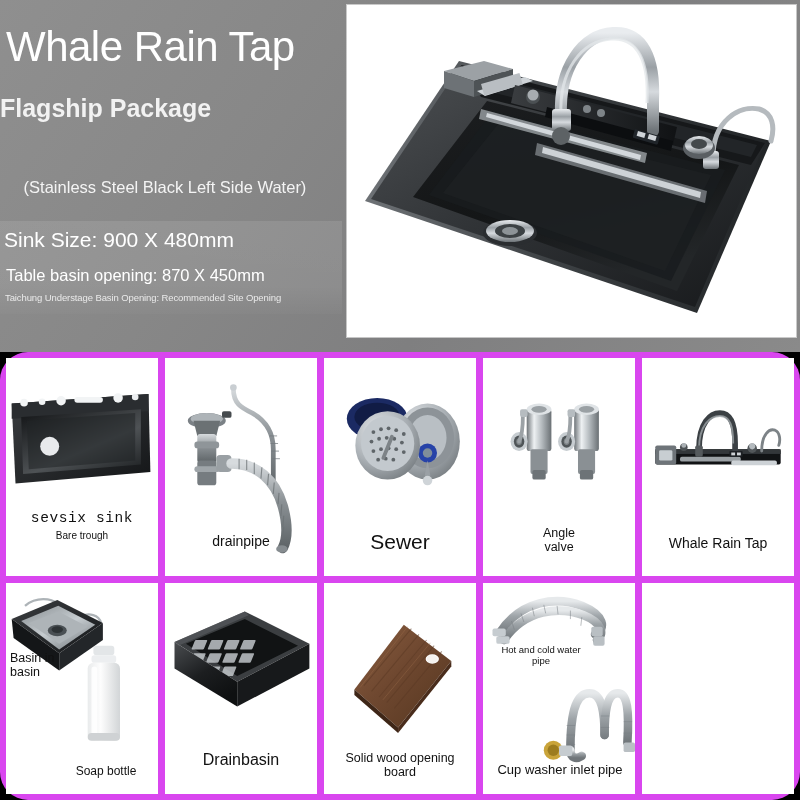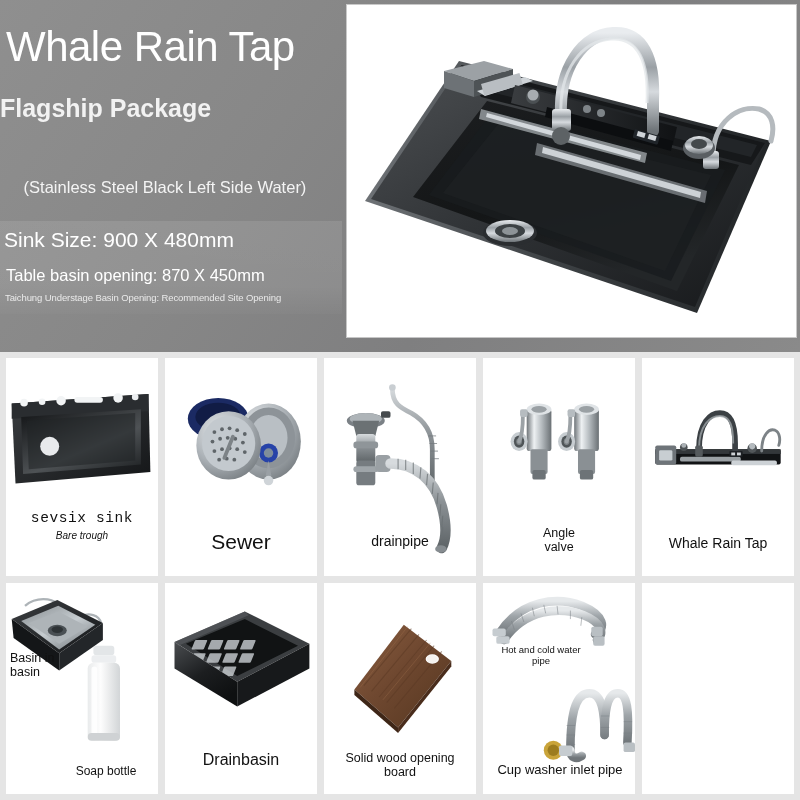--- a/index.html
+++ b/index.html
@@ -122,27 +122,28 @@
   }
   .hero-photo { position: absolute; inset: 0; }
 
   
   .grid {
     position: absolute;
     left: 0;
     top: 352px;
     width: 800px;
     height: 448px;
-    background: #e5e5e5;
+    background: #d946ef;
     display: grid;
     grid-template-columns: repeat(5, 1fr);
     grid-template-rows: 218px 1fr;
     gap: 7px;
     padding: 6px 6px 6px 6px;
     box-sizing: border-box;
+    border-radius: 28px;
   }
   .cell {
     position: relative;
     background: #ffffff;
     overflow: hidden;
   }
   .cell-art {
     position: absolute;
     left: 0; right: 0; top: 0; bottom: 0;
   }
@@ -158,21 +159,20 @@
   
   .cap-sink-main {
     top: 152px;
     font-family: "Liberation Mono", "DejaVu Sans Mono", monospace;
     font-size: 14.5px;
     letter-spacing: 0.6px;
   }
   .cap-sink-sub {
     top: 172px;
     font-size: 10px;
-    font-style: italic;
   }
   .cap-sewer { top: 172px; font-size: 21px; }
   .cap-drainpipe { top: 176px; font-size: 14px; }
   .cap-angle { top: 168px; font-size: 12.5px; }
   .cap-tap { top: 178px; font-size: 14px; }
 
   .cap-basin {
     top: 68px; left: 4px; right: auto;
     width: 86px;
     text-align: left;
@@ -324,20 +324,72 @@
         <circle cx="46" cy="93" r="10" fill="#e8eaec"></circle>
         <circle cx="19" cy="47" r="4" fill="#f2f4f5"></circle>
         <circle cx="38" cy="46" r="3.5" fill="#f2f4f5"></circle>
         <circle cx="58" cy="45" r="5" fill="#f2f4f5"></circle>
         <rect x="72" y="41" width="30" height="6" rx="3" fill="#f2f4f5"></rect>
         <circle cx="118" cy="42" r="5" fill="#f2f4f5"></circle>
         <circle cx="136" cy="41" r="3.5" fill="#eceef0"></circle>
       </svg>
       <div class="cap cap-sink-main">sevsix sink</div>
       <div class="cap cap-sink-sub">Bare trough</div>
+    </div>
+
+    <div class="cell">
+      <svg class="cell-art" viewBox="0 0 160 218" preserveAspectRatio="xMidYMid meet">
+        <defs>
+          <linearGradient id="s3pipe" x1="0" y1="0" x2="0" y2="1">
+            <stop offset="0" stop-color="#d7dbde"></stop>
+              <stop offset="0.45" stop-color="#8b9195"></stop>
+            <stop offset="1" stop-color="#5e6467"></stop>
+          </linearGradient>
+        </defs>
+        <rect x="0" y="0" width="160" height="218" fill="#ffffff"></rect>
+
+        <path d="M72,32 C72,48 80,52 92,58 C106,66 114,78 114,96 L114,140" stroke="url(#s3pipe)" stroke-width="5" fill="none"></path>
+        <circle cx="72" cy="31" r="3.5" fill="#c9ced2"></circle>
+
+        <ellipse cx="44" cy="66" rx="20" ry="8" fill="#7b8186"></ellipse>
+        <ellipse cx="44" cy="64" rx="17" ry="6" fill="#aeb4b8"></ellipse>
+        <path d="M30,66 L58,66 L54,82 L34,82 Z" fill="#6b7174"></path>
+
+        <rect x="34" y="80" width="20" height="30" rx="3" fill="url(#s3pipe)"></rect>
+        <rect x="31" y="88" width="26" height="7" rx="3" fill="#8f9599"></rect>
+        <rect x="34" y="108" width="20" height="26" rx="3" fill="#767c80"></rect>
+        <rect x="31" y="114" width="26" height="6" rx="3" fill="#9fa5a9"></rect>
+
+        <rect x="54" y="102" width="16" height="18" rx="4" fill="#9aa0a4"></rect>
+
+        <path d="M70,111 C96,111 116,128 124,156 C130,178 128,192 124,200" stroke="url(#s3pipe)" stroke-width="11" fill="none" stroke-linecap="round"></path>
+        <g stroke="#6b7174" stroke-width="1.2" opacity="0.75">
+          <path d="M78,106 L78,117"></path>
+            <path d="M86,107 L86,118"></path>
+            <path d="M94,110 L94,122"></path>
+          <path d="M102,115 L101,127"></path>
+            <path d="M109,122 L108,134"></path>
+            <path d="M115,131 L114,143"></path>
+          <path d="M120,142 L119,154"></path>
+            <path d="M123,154 L122,166"></path>
+            <path d="M125,166 L124,178"></path>
+          <path d="M125,178 L124,190"></path>
+        </g>
+        <ellipse cx="123" cy="201" rx="6" ry="4" fill="#868c90"></ellipse>
+
+        <g stroke="#72787c" stroke-width="1.1" opacity="0.7">
+          <path d="M110,82 L118,82"></path>
+            <path d="M111,90 L119,90"></path>
+            <path d="M112,98 L120,98"></path>
+          <path d="M113,106 L121,106"></path>
+        </g>
+
+        <rect x="60" y="56" width="10" height="7" rx="2" fill="#464b4e"></rect>
+      </svg>
+      <div class="cap cap-drainpipe">drainpipe</div>
     </div>
 
     <div class="cell">
       <svg class="cell-art" viewBox="0 0 160 218" preserveAspectRatio="xMidYMid meet">
         <defs>
           <radialGradient id="s2steel" cx="0.35" cy="0.3" r="0.85">
             <stop offset="0" stop-color="#e7eaed"></stop>
               <stop offset="0.55" stop-color="#a8aeb3"></stop>
             <stop offset="1" stop-color="#6c7276"></stop>
           </radialGradient>
@@ -378,72 +430,20 @@
             <circle cx="73" cy="107" r="2"></circle>
         </g>
         <rect x="65" y="80" width="4" height="28" rx="2" fill="#7d8387" transform="rotate(22 67 94)"></rect>
       </svg>
       <div class="cap cap-sewer">Sewer</div>
     </div>
 
     <div class="cell">
       <svg class="cell-art" viewBox="0 0 160 218" preserveAspectRatio="xMidYMid meet">
         <defs>
-          <linearGradient id="s3pipe" x1="0" y1="0" x2="0" y2="1">
-            <stop offset="0" stop-color="#d7dbde"></stop>
-              <stop offset="0.45" stop-color="#8b9195"></stop>
-            <stop offset="1" stop-color="#5e6467"></stop>
-          </linearGradient>
-        </defs>
-        <rect x="0" y="0" width="160" height="218" fill="#ffffff"></rect>
-
-        <path d="M72,32 C72,48 80,52 92,58 C106,66 114,78 114,96 L114,140" stroke="url(#s3pipe)" stroke-width="5" fill="none"></path>
-        <circle cx="72" cy="31" r="3.5" fill="#c9ced2"></circle>
-
-        <ellipse cx="44" cy="66" rx="20" ry="8" fill="#7b8186"></ellipse>
-        <ellipse cx="44" cy="64" rx="17" ry="6" fill="#aeb4b8"></ellipse>
-        <path d="M30,66 L58,66 L54,82 L34,82 Z" fill="#6b7174"></path>
-
-        <rect x="34" y="80" width="20" height="30" rx="3" fill="url(#s3pipe)"></rect>
-        <rect x="31" y="88" width="26" height="7" rx="3" fill="#8f9599"></rect>
-        <rect x="34" y="108" width="20" height="26" rx="3" fill="#767c80"></rect>
-        <rect x="31" y="114" width="26" height="6" rx="3" fill="#9fa5a9"></rect>
-
-        <rect x="54" y="102" width="16" height="18" rx="4" fill="#9aa0a4"></rect>
-
-        <path d="M70,111 C96,111 116,128 124,156 C130,178 128,192 124,200" stroke="url(#s3pipe)" stroke-width="11" fill="none" stroke-linecap="round"></path>
-        <g stroke="#6b7174" stroke-width="1.2" opacity="0.75">
-          <path d="M78,106 L78,117"></path>
-            <path d="M86,107 L86,118"></path>
-            <path d="M94,110 L94,122"></path>
-          <path d="M102,115 L101,127"></path>
-            <path d="M109,122 L108,134"></path>
-            <path d="M115,131 L114,143"></path>
-          <path d="M120,142 L119,154"></path>
-            <path d="M123,154 L122,166"></path>
-            <path d="M125,166 L124,178"></path>
-          <path d="M125,178 L124,190"></path>
-        </g>
-        <ellipse cx="123" cy="201" rx="6" ry="4" fill="#868c90"></ellipse>
-
-        <g stroke="#72787c" stroke-width="1.1" opacity="0.7">
-          <path d="M110,82 L118,82"></path>
-            <path d="M111,90 L119,90"></path>
-            <path d="M112,98 L120,98"></path>
-          <path d="M113,106 L121,106"></path>
-        </g>
-
-        <rect x="60" y="56" width="10" height="7" rx="2" fill="#464b4e"></rect>
-      </svg>
-      <div class="cap cap-drainpipe">drainpipe</div>
-    </div>
-
-    <div class="cell">
-      <svg class="cell-art" viewBox="0 0 160 218" preserveAspectRatio="xMidYMid meet">
-        <defs>
           <linearGradient id="s4chrome" x1="0" y1="0" x2="1" y2="0">
             <stop offset="0" stop-color="#6f7579"></stop>
               <stop offset="0.3" stop-color="#eef1f3"></stop>
             <stop offset="0.62" stop-color="#b3b9bd"></stop>
               <stop offset="1" stop-color="#6a7074"></stop>
           </linearGradient>
         </defs>
         <rect x="0" y="0" width="160" height="218" fill="#ffffff"></rect>
         <g>
 

